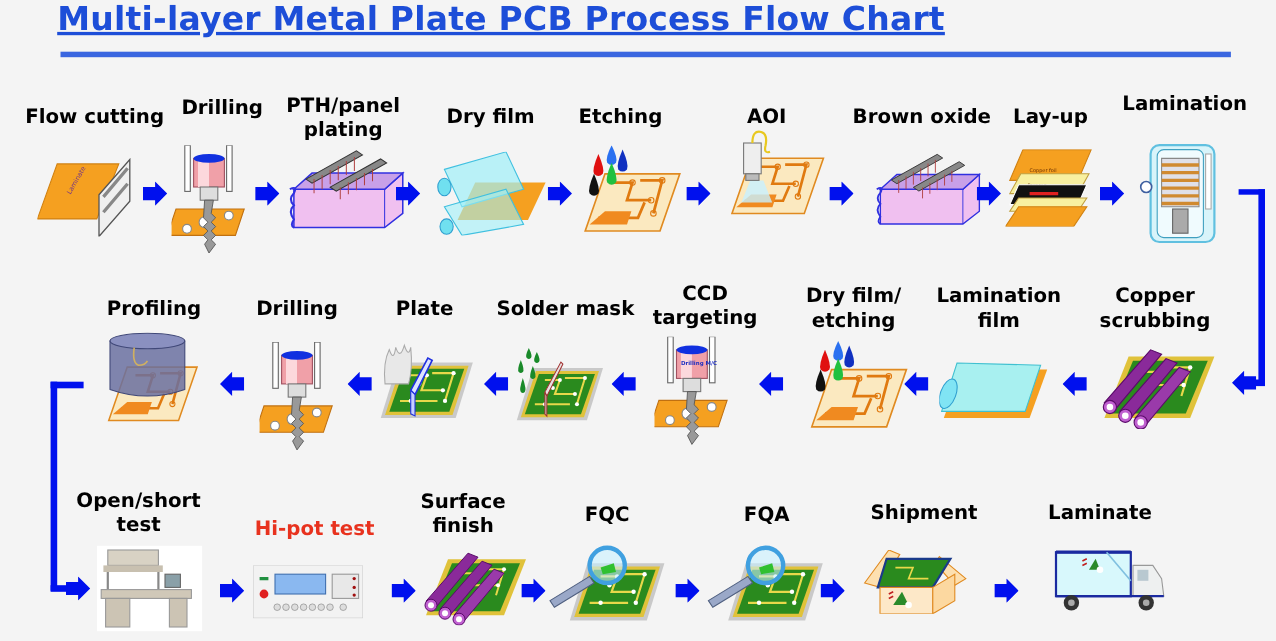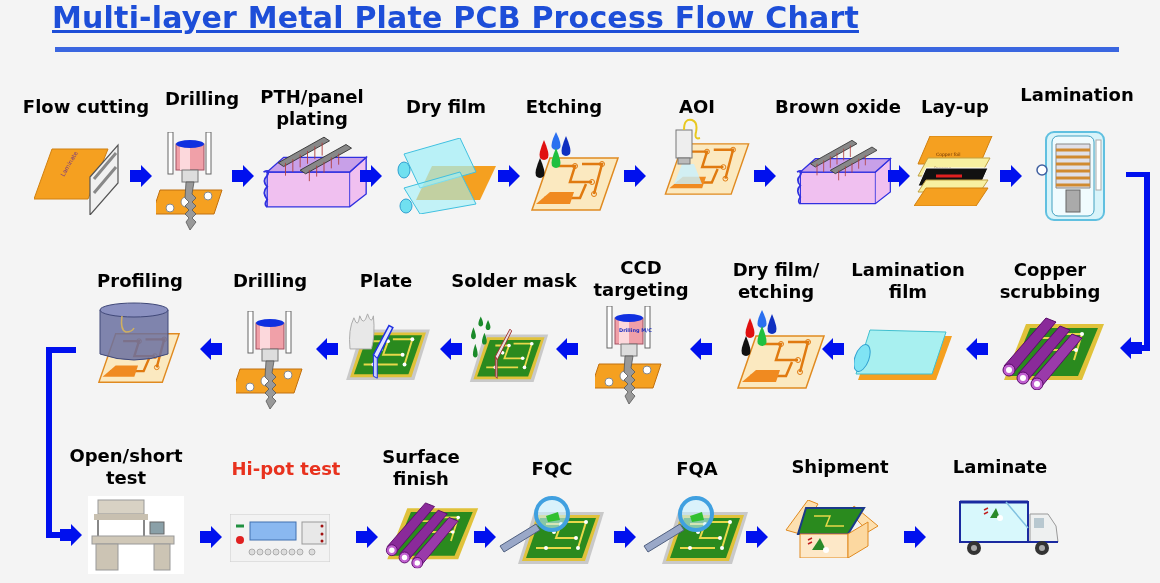--- a/index.html
+++ b/index.html
@@ -19,21 +19,21 @@
   .title-rule {
     position: absolute; left: 55px; top: 47px; width: 1064px; height: 5px;
     background: #3a66e0;
   }
   .step { position: absolute; }
   .step .label {
     position: absolute; font-weight: bold; font-size: 18px; color: #000;
     text-align: center; line-height: 22px; white-space: nowrap;
     transform: translateX(-50%);
   }
-  .step .label.red { color: #e8321e; }
+  .step .label.red { color: #e8321e; margin-top: 12px; }
   .step .icon { position: absolute; }
   .arrow { position: absolute; }
   .connector { position: absolute; background: #0010ee; }
 </style>
 </head>
 <body>
 
 <div class="title">Multi-layer Metal Plate PCB Process Flow Chart</div>
 <div class="title-rule"></div>
 

